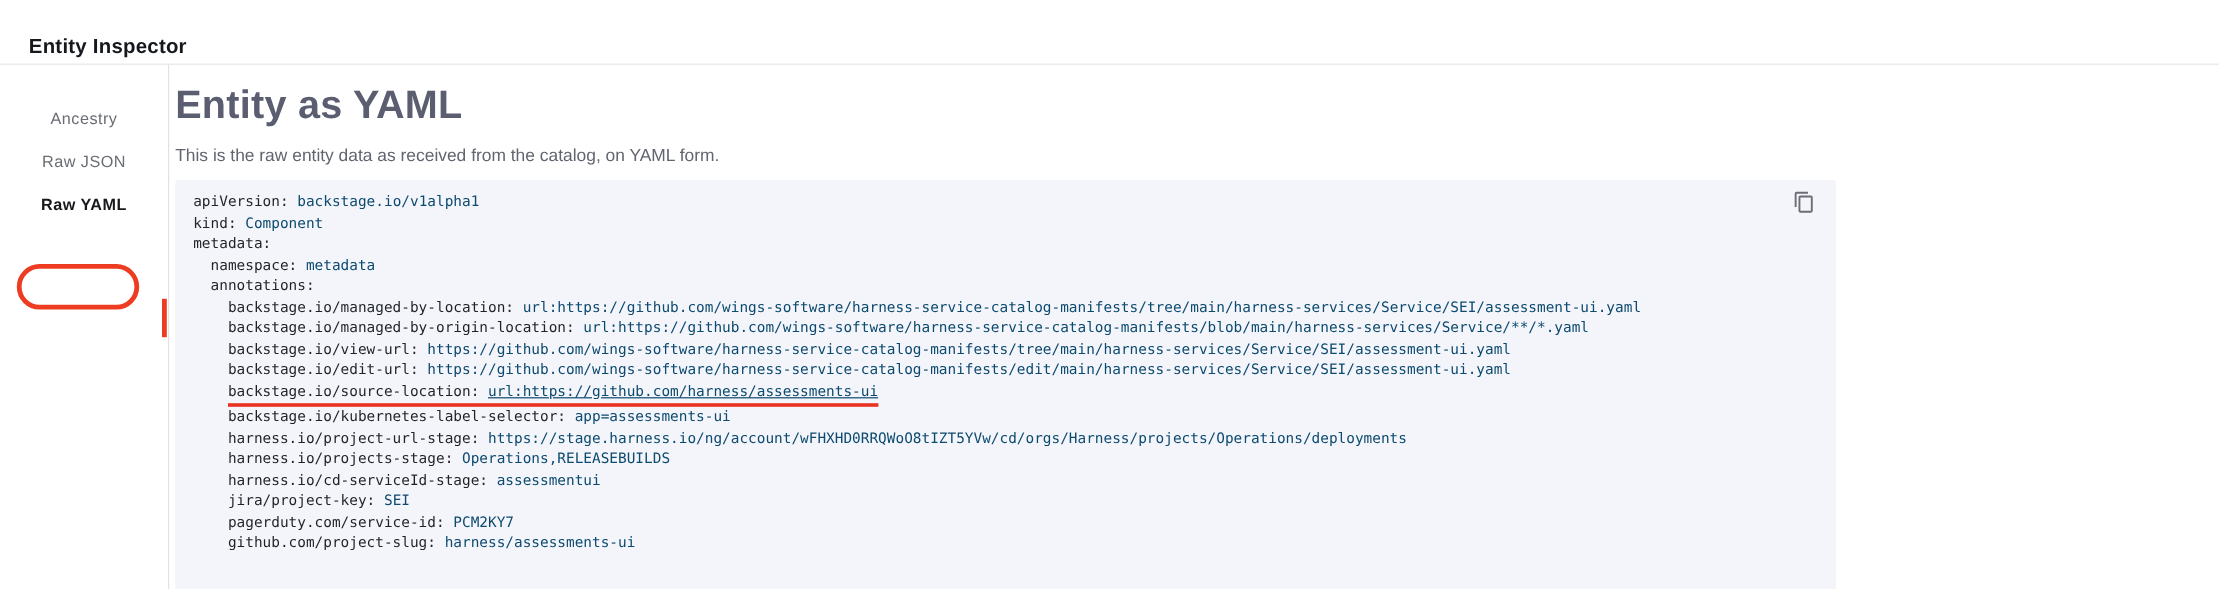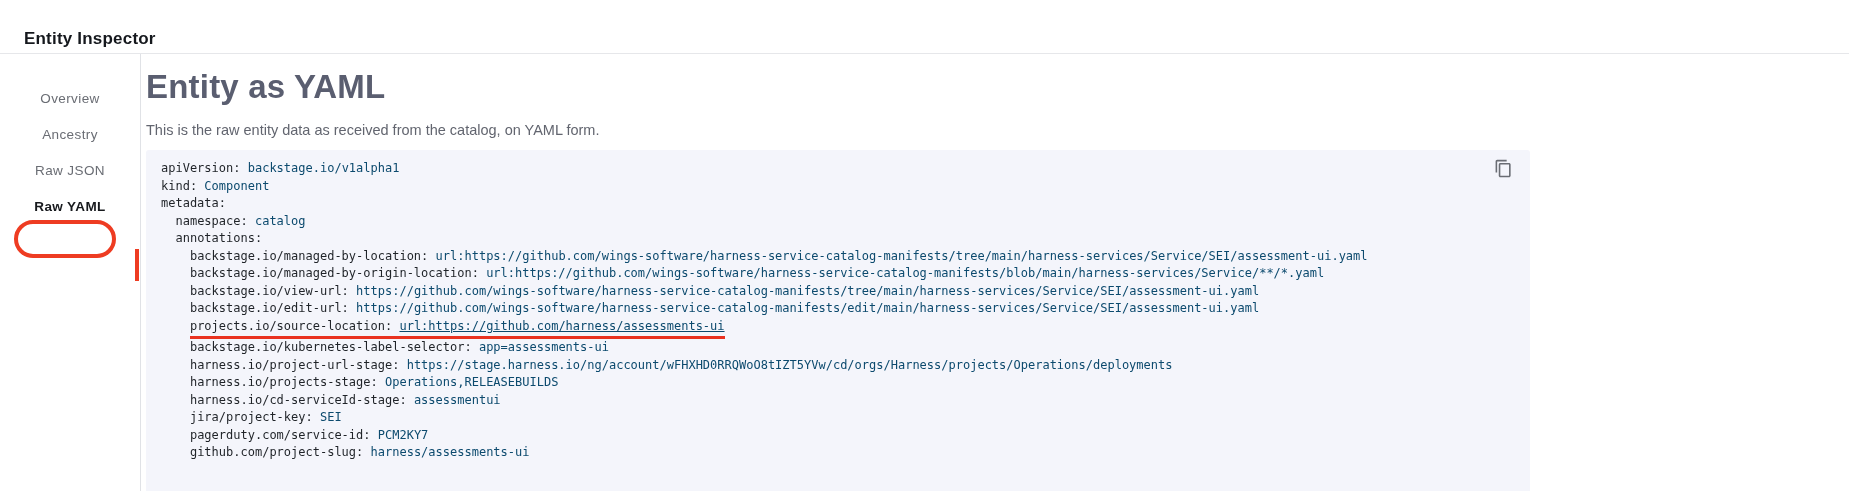--- a/index.html
+++ b/index.html
@@ -108,48 +108,47 @@
 <body>
 
 <div class="header">
   <div class="header-title">Entity Inspector</div>
 </div>
 
 <div class="body-wrap">
 
   <nav class="sidebar">
 
-    <div class="side-tab">Overview</div>
       <div class="side-tab">Ancestry</div>
       <div class="side-tab">Raw JSON</div>
       <div class="side-tab selected">Raw YAML</div>
       <div class="tab-indicator"></div>
     <div class="annotation-circle"></div>
   </nav>
 
   <main class="main">
     <h1 class="page-title">Entity as YAML</h1>
     <p class="page-subtitle">This is the raw entity data as received from the catalog, on YAML form.</p>
 
     <div class="code-block">
       <button class="copy-btn" title="Copy">
         <svg viewBox="0 0 24 24" fill="currentColor" aria-hidden="true">
           <path d="M16 1H4c-1.1 0-2 .9-2 2v14h2V3h12V1zm3 4H8c-1.1 0-2 .9-2 2v14c0 1.1.9 2 2 2h11c1.1 0 2-.9 2-2V7c0-1.1-.9-2-2-2zm0 16H8V7h11v14z"></path>
         </svg>
       </button>
       <pre><span><span class="k">apiVersion:</span> <span class="v">backstage.io/v1alpha1</span></span>
 <span><span class="k">kind:</span> <span class="v">Component</span></span>
 <span><span class="k">metadata:</span></span>
-<span>  <span class="k">namespace:</span> <span class="v">catalog</span></span>
+<span>  <span class="k">namespace:</span> <span class="v">metadata</span></span>
 <span>  <span class="k">annotations:</span></span>
 <span>    <span class="k">backstage.io/managed-by-location:</span> <span class="v">url:https://github.com/wings-software/harness-service-catalog-manifests/tree/main/harness-services/Service/SEI/assessment-ui.yaml</span></span>
 <span>    <span class="k">backstage.io/managed-by-origin-location:</span> <span class="v">url:https://github.com/wings-software/harness-service-catalog-manifests/blob/main/harness-services/Service/**/*.yaml</span></span>
 <span>    <span class="k">backstage.io/view-url:</span> <span class="v">https://github.com/wings-software/harness-service-catalog-manifests/tree/main/harness-services/Service/SEI/assessment-ui.yaml</span></span>
 <span>    <span class="k">backstage.io/edit-url:</span> <span class="v">https://github.com/wings-software/harness-service-catalog-manifests/edit/main/harness-services/Service/SEI/assessment-ui.yaml</span></span>
-<span>    <span class="annotated-line"><span class="k">projects.io/source-location:</span> <span class="v link">url:https://github.com/harness/assessments-ui</span></span></span>
+<span>    <span class="annotated-line"><span class="k">backstage.io/source-location:</span> <span class="v link">url:https://github.com/harness/assessments-ui</span></span></span>
 <span>    <span class="k">backstage.io/kubernetes-label-selector:</span> <span class="v">app=assessments-ui</span></span>
 <span>    <span class="k">harness.io/project-url-stage:</span> <span class="v">https://stage.harness.io/ng/account/wFHXHD0RRQWoO8tIZT5YVw/cd/orgs/Harness/projects/Operations/deployments</span></span>
 <span>    <span class="k">harness.io/projects-stage:</span> <span class="v">Operations,RELEASEBUILDS</span></span>
 <span>    <span class="k">harness.io/cd-serviceId-stage:</span> <span class="v">assessmentui</span></span>
 <span>    <span class="k">jira/project-key:</span> <span class="v">SEI</span></span>
 <span>    <span class="k">pagerduty.com/service-id:</span> <span class="v">PCM2KY7</span></span>
 <span>    <span class="k">github.com/project-slug:</span> <span class="v">harness/assessments-ui</span></span>
 </pre>
     </div>
   </main>

